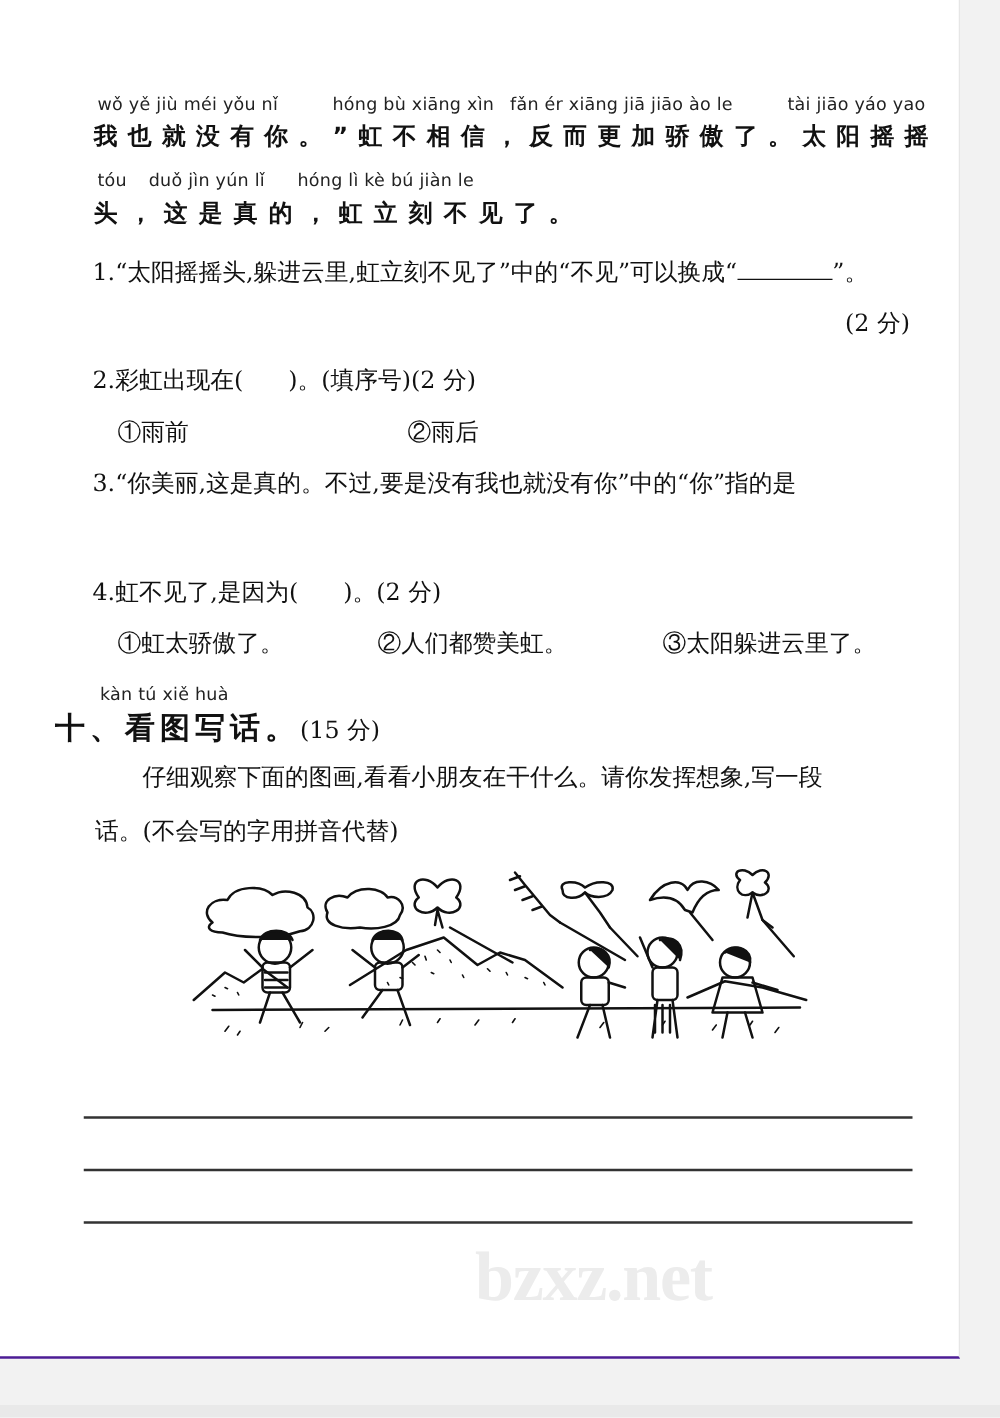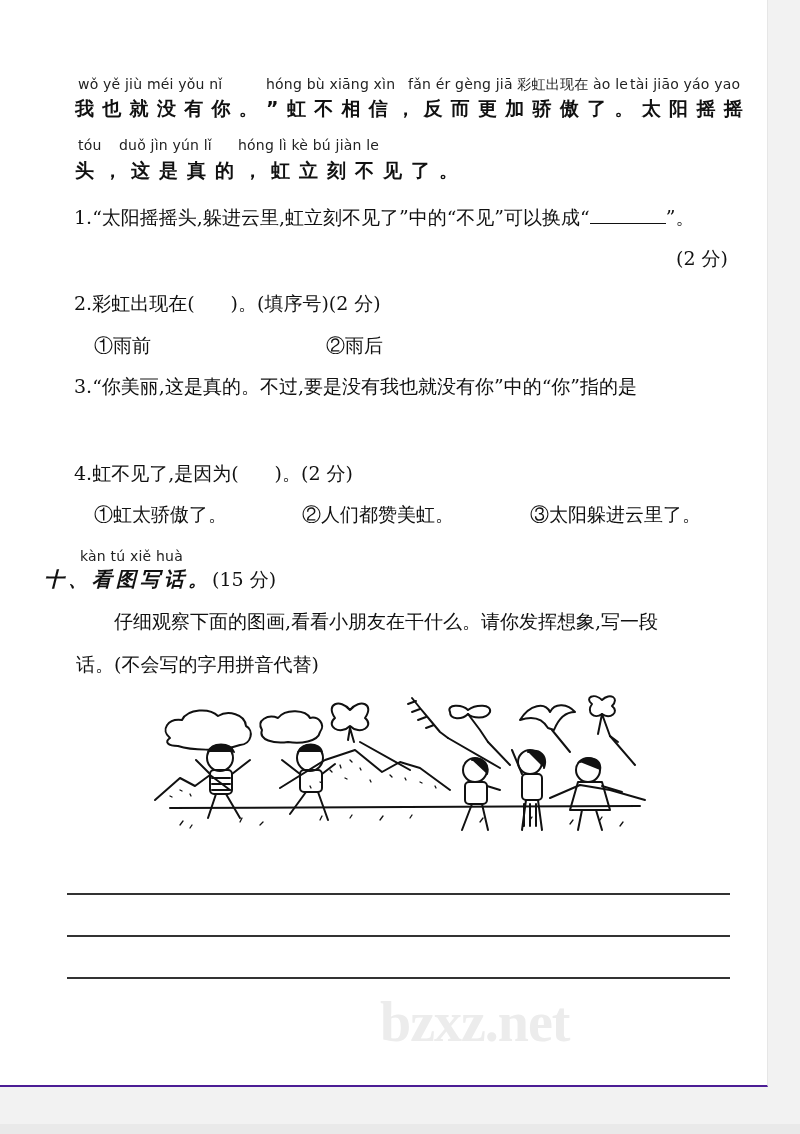--- a/index.html
+++ b/index.html
@@ -6,34 +6,34 @@
   body { width:800px; height:1134px; background:#f2f2f2; position:relative; overflow:hidden;
          font-family:"DejaVu Serif", "Liberation Serif", serif; color:#111; }
   .page { position:absolute; left:0; top:0; width:767px; height:1085px; background:#fff;
           border-right:1px solid #e6e6e6; border-bottom:2px solid #4c1d95; }
   .bottom-strip { position:absolute; left:0; top:1124px; width:800px; height:10px; background:#e9e9e9; }
   .abs { position:absolute; white-space:nowrap; }
   .pinyin { font-family:"DejaVu Sans", "Liberation Sans", sans-serif; font-size:14px; color:#222; letter-spacing:0.2px; }
   .hanzi-story { font-family:"DejaVu Sans", sans-serif; font-size:19px; font-weight:bold; letter-spacing:9px; color:#111; }
   .q { font-size:19px; color:#111; }
   .blank { display:inline-block; border-bottom:1.5px solid #111; height:18px; vertical-align:baseline; }
-  .section-title { font-family:"DejaVu Sans", sans-serif; font-size:20px; font-weight:bold; letter-spacing:4px;font-style:italic; }
+  .section-title { font-family:"DejaVu Sans", sans-serif; font-size:24px; font-weight:bold; letter-spacing:4px; }
   .write-line { position:absolute; left:67px; width:663px; height:0; border-top:2px solid #333; }
   .watermark { position:absolute; left:380px; top:990px; font-family:Liberation Serif, serif;
                font-size:56px; font-weight:bold; color:#ececec; letter-spacing:-1px; }
   .illustration { position:absolute; left:150px; top:690px; width:500px; height:160px; }
 </style>
 </head>
 <body>
 
 <div class="page">
 
   <div class="abs pinyin" style="left:78px;top:76px;">wǒ yě jiù méi yǒu nǐ</div>
   <div class="abs pinyin" style="left:266px;top:76px;">hóng bù xiāng xìn</div>
-  <div class="abs pinyin" style="left:408px;top:76px;">fǎn ér gèng jiā 彩虹出现在 ào le</div>
+  <div class="abs pinyin" style="left:408px;top:76px;">fǎn ér xiāng jiā jiāo ào le</div>
   <div class="abs pinyin" style="left:630px;top:76px;">tài jiāo yáo yao</div>
   <div class="abs hanzi-story" style="left:75px;top:96px;letter-spacing:8.3px;">我也就没有你。”虹不相信，反而更加骄傲了。太阳摇摇</div>
 
   <div class="abs pinyin" style="left:78px;top:137px;">tóu</div>
   <div class="abs pinyin" style="left:119px;top:137px;">duǒ jìn yún lǐ</div>
   <div class="abs pinyin" style="left:238px;top:137px;">hóng lì kè bú jiàn le</div>
   <div class="abs hanzi-story" style="left:75px;top:158px;">头，这是真的，虹立刻不见了。</div>
 
   <div class="abs q" style="left:74px;top:205px;">
     <span>1.</span><span>“太阳摇摇头,躲进云里,虹立刻不见了”中的“不见”可以换成“</span><span class="blank" style="width:76px;"></span><span>”。</span>

